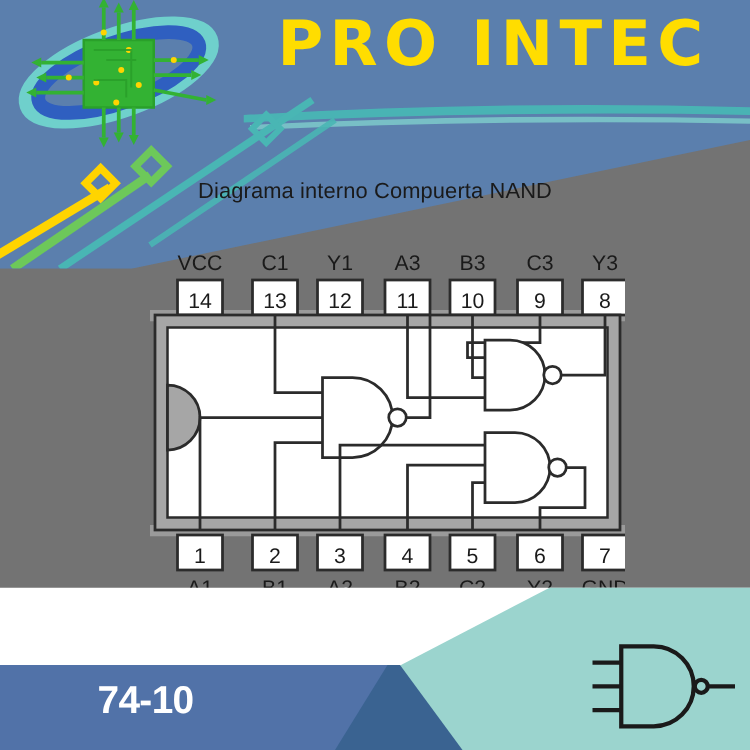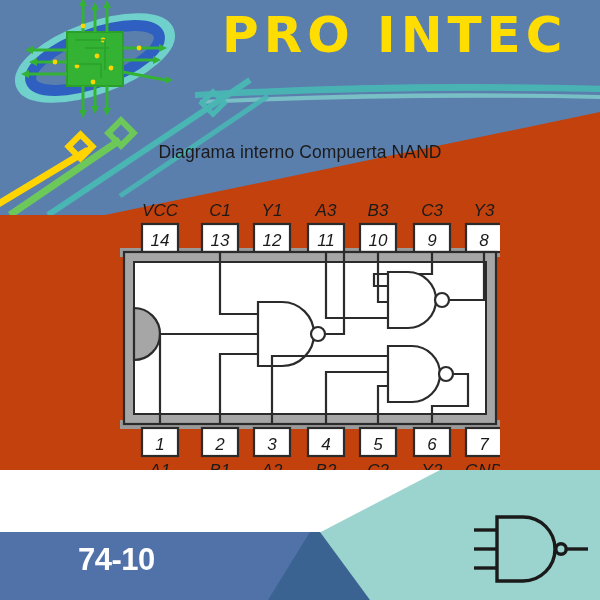--- a/index.html
+++ b/index.html
@@ -2,41 +2,41 @@
 <html><head>
 <meta charset="utf-8">
 <style>
   * { box-sizing: border-box; margin: 0; padding: 0; }
   html, body {
     width: 600px; height: 600px;
     font-family: "Liberation Sans", sans-serif;
     overflow: hidden;
     background: #ffffff;
   }
-  #page { position: relative; width: 600px; height: 600px; background: #c2410c; overflow: hidden; }
+  #page { position: relative; width: 600px; height: 600px; background: #737373; overflow: hidden; }
 
   
   .header-wrap { position: absolute; inset: 0 0 auto 0; height: 215px; }
   .header-svg { position: absolute; top: 0; left: 0; }
   .brand {
     position: absolute; top: 6px; left: 222px;
     font-size: 50px; font-weight: bold; letter-spacing: 5px;
     color: #FFDD00; font-family: "DejaVu Sans", sans-serif;
     -webkit-text-stroke: 0px;
   }
 
   
   .title {
     position: absolute; top: 142px; left: 0; width: 600px;
     text-align: center; font-size: 17.5px; font-weight: normal;
     color: #1a1a1a; letter-spacing: 0.1px;
   }
 
   
-  .diagram { position: absolute; top: 190px; left: 120px; font-style: italic; }
+  .diagram { position: absolute; top: 190px; left: 120px; }
 
   
   .watermark { position: absolute; top: 462px; left: 0; width: 600px; height: 80px; }
 
   
   .footer-wrap { position: absolute; left: 0; top: 470px; width: 480px; height: 130px; }
   .partnum {
     position: absolute; left: 78px; top: 543px;
     font-size: 31px; font-weight: bold; color: #ffffff;
     letter-spacing: -0.5px;

